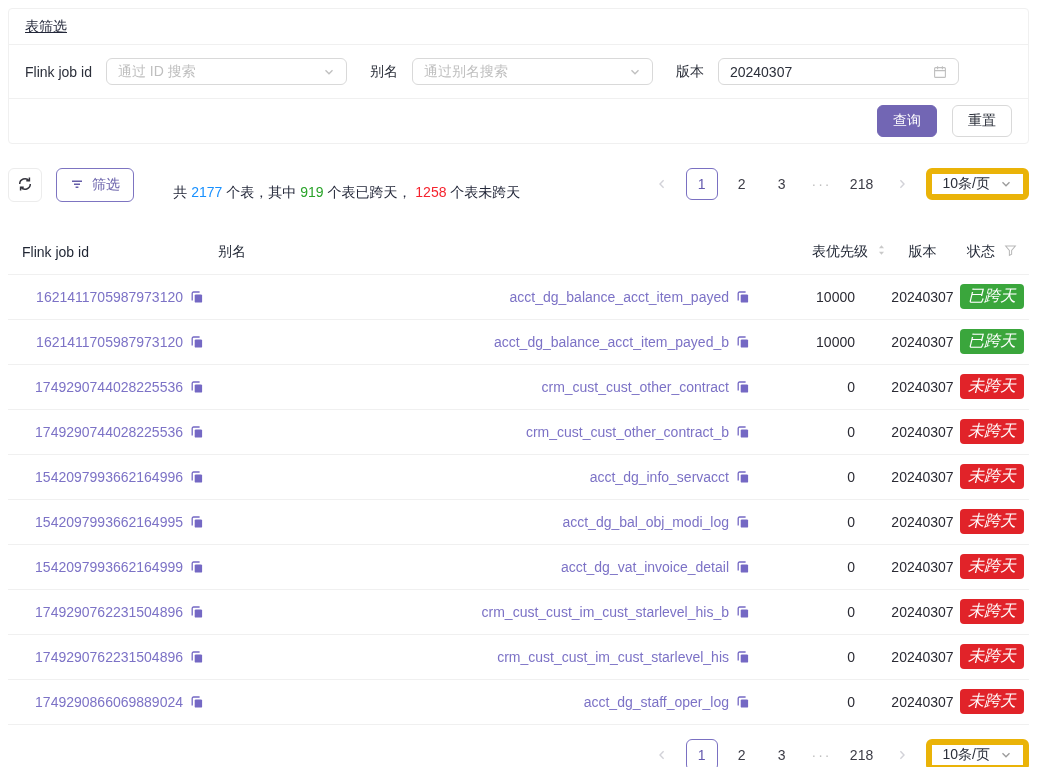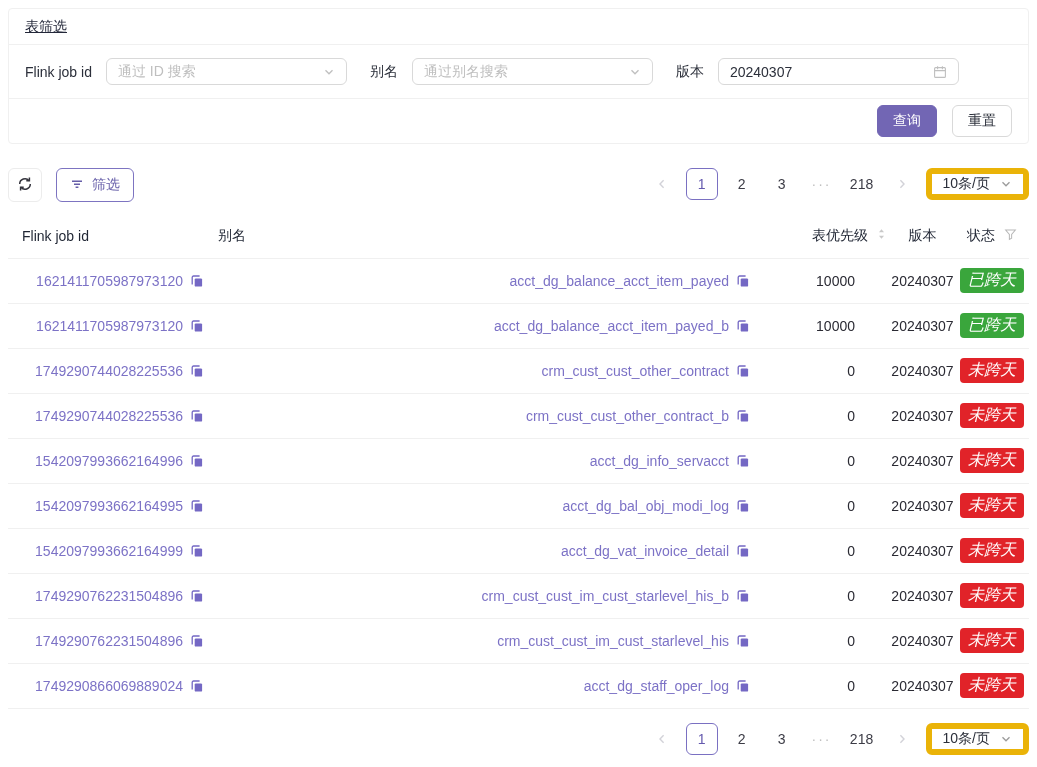--- a/index.html
+++ b/index.html
@@ -138,20 +138,23 @@
 
     <button class="filter-btn">
       <span>
         <svg width="14" height="14" viewBox="0 0 14 14" stroke="currentColor" stroke-width="1.4" fill="none">
           <path d="M2 4.2h10M4 7.2h6M5.6 10.2h2.8"></path>
         </svg>
       </span>
       <span>筛选</span>
     </button>
 
+    <div class="summary">
+      <span>共 </span><span class="c-blue">2177</span><span> 个表，其中 </span><span class="c-green">919</span><span> 个表已跨天， </span><span class="c-red">1258</span><span> 个表未跨天</span>
+    </div>
 
     <div class="spacer"></div>
     <div class="pagination" id="pg-top">
         <div class="pg-item pg-arrow">
           <svg width="12" height="12" viewBox="0 0 12 12">
             <path d="M7.6 2.3 4 6l3.6 3.7" fill="none" stroke="currentColor" stroke-width="1.4"></path>
           </svg>
         </div>
         <div class="pg-item active">1</div>
         <div class="pg-item">2</div>

